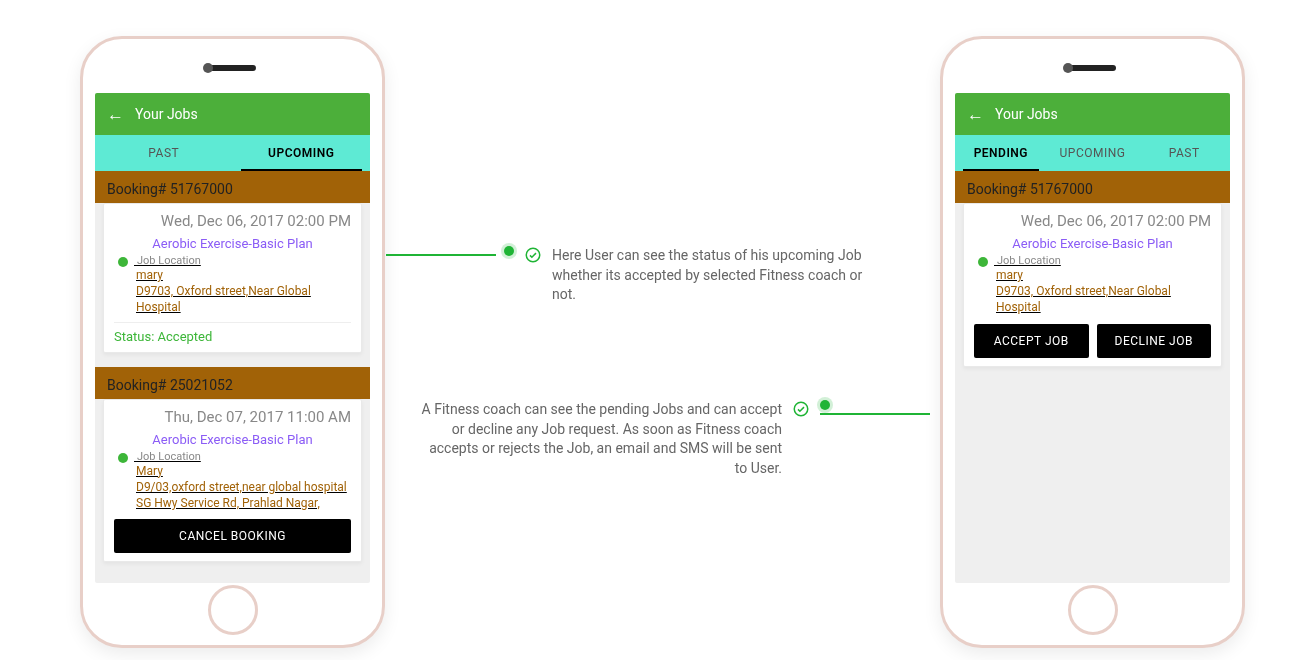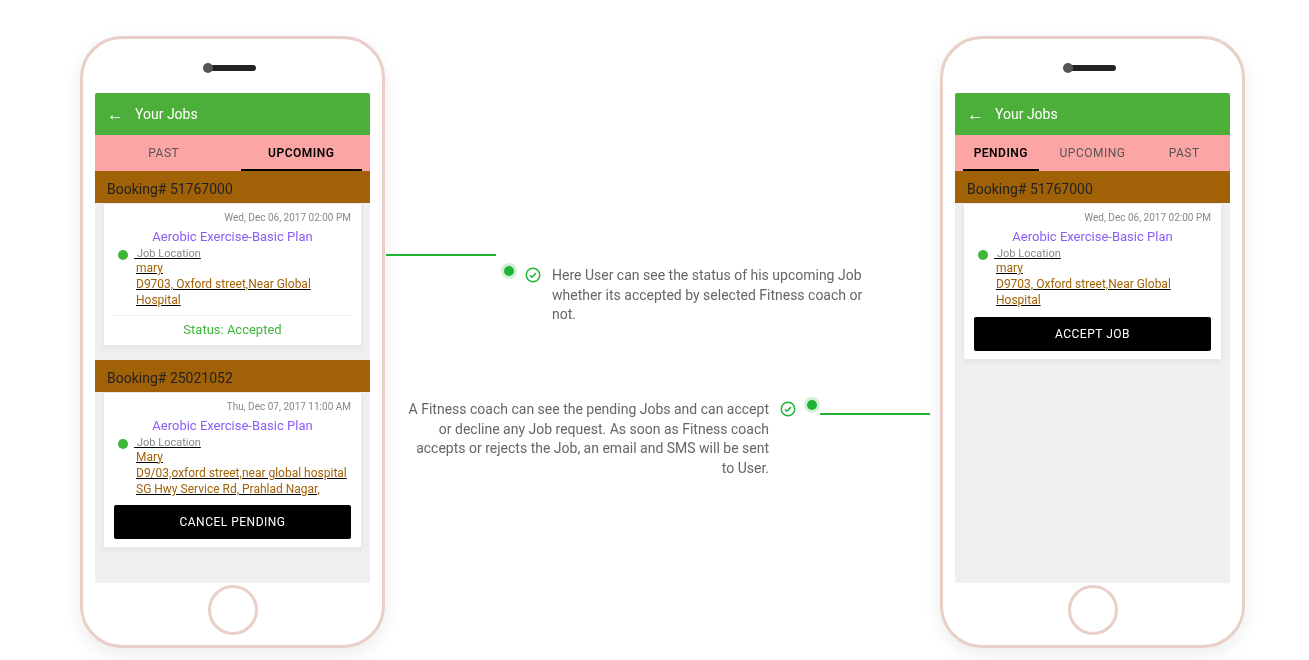--- a/index.html
+++ b/index.html
@@ -9,36 +9,36 @@
   .phone { position:absolute; width:305px; height:612px; background:#fff; border:3px solid #e8cfc8; border-radius:42px; box-shadow:0 6px 18px rgba(0,0,0,.08); display:flex; flex-direction:column; align-items:center; }
   .phone:before { content:""; position:absolute; top:26px; width:46px; height:6px; background:#222; border-radius:3px; }
   .phone .camera { position:absolute; top:24px; left:120px; width:10px; height:10px; border-radius:50%; background:#555; }
   .phone:after  { content:""; position:absolute; bottom:10px; width:44px; height:44px; border:3px solid #e8cfc8; border-radius:50%; background:#fff; }
   .phone .screen { position:absolute; top:54px; left:12px; right:12px; bottom:62px; background:#efefef; border-radius:2px; overflow:hidden; display:flex; flex-direction:column; }
 
   
   .app-header { background:#4caf3a; color:#fff; height:42px; display:flex; align-items:center; font-size:14px; padding:0 12px; }
   .back-icon { width:20px; text-align:left; font-size:17px; margin-right:8px; }
   
-  .tabs { background:#fca5a5; display:flex; height:36px; font-size:12px; align-items:center; }
+  .tabs { background:#5eead4; display:flex; height:36px; font-size:12px; align-items:center; }
   .tabs .tab { flex:1; text-align:center; color:#555; letter-spacing:.5px; height:100%; display:flex; align-items:center; justify-content:center; position:relative; }
   .tabs .tab.active { color:#000; font-weight:600; }
   .tabs .tab.active:after { content:""; position:absolute; left:8px; right:8px; bottom:0; height:2px; background:#000; }
 
   .scroll { flex:1; overflow:hidden; }
 
   .booking-label { font-size:14px; color:#222; background:#a16207; padding:10px 12px 6px; }
   .card { background:#fff; margin:0 8px 14px; border:1px solid #e9e9e9; border-radius:2px; box-shadow:0 2px 4px rgba(0,0,0,.05); padding:8px 10px; font-size:12px; }
-  .card .date { text-align:right; color:#888; font-size:10px; margin-bottom:6px; }
+  .card .date { text-align:right; color:#888; font-size:15px; margin-bottom:6px; }
   .card .plan { text-align:center; color:#8b5cf6; font-size:13px; margin-bottom:2px; }
   .card .dot  { width:10px; height:10px; border-radius:50%; background:#3db639; display:inline-block; vertical-align:top; margin-top:4px; margin-right:6px; }
   .card .loc-label { color:#888; font-size:11px; }
   .card .loc-block { padding-left:4px; margin-bottom:4px;text-decoration:underline; }
   .card .loc-text  { color:#a16207; font-size:12px; line-height:1.35; padding-left:18px; }
-  .card .status   { text-align:center; color:#3db639; font-size:13px; margin-top:6px; padding-top:6px; border-top:1px solid #eee; }
+  .card .status   { text-align:left; color:#3db639; font-size:13px; margin-top:6px; padding-top:6px; border-top:1px solid #eee; }
 
   .btn { background:#000; color:#fff; font-size:12px; letter-spacing:.5px; text-align:center; padding:10px 0; border-radius:2px; }
   .btn-row { display:flex; gap:8px; margin-top:8px; }
   .btn-row .btn { flex:1; }
 
   
   .annotation { position:absolute; display:flex; align-items:flex-start; gap:10px; font-size:14px; color:#666; line-height:1.4; }
   .ann-line { position:absolute; height:2px; background:#1fb435; }
   .ann-dot  { width:10px; height:10px; border-radius:50%; background:#1fb435; box-shadow:0 0 0 3px rgba(31,180,53,.2); }
   .check-icon { width:18px; height:18px; position:relative; }
@@ -76,21 +76,21 @@
       <div class="booking-label">Booking# 25021052</div>
       <div class="card">
         <div class="date">Thu, Dec 07, 2017 11:00 AM</div>
         <div class="plan">Aerobic Exercise-Basic Plan</div>
         <div class="loc-block">
           <span class="dot"></span>
           <span class="loc-label">Job Location</span>
           <div class="loc-text">Mary</div>
           <div class="loc-text">D9/03,oxford street,near global hospital SG Hwy Service Rd, Prahlad Nagar,</div>
         </div>
-        <div class="btn" style="margin-top:8px;">CANCEL PENDING</div>
+        <div class="btn" style="margin-top:8px;">CANCEL BOOKING</div>
       </div>
     </div>
   </div>
 </div>
 
 <div class="phone" style="left:940px; top:36px;">
   <div class="camera"></div>
   <div class="screen">
     <div class="app-header">
       <span class="back-icon">←</span>
@@ -107,40 +107,41 @@
         <div class="date">Wed, Dec 06, 2017 02:00 PM</div>
         <div class="plan">Aerobic Exercise-Basic Plan</div>
         <div class="loc-block">
           <span class="dot"></span>
           <span class="loc-label">Job Location</span>
           <div class="loc-text">mary</div>
           <div class="loc-text">D9703, Oxford street,Near Global Hospital</div>
         </div>
         <div class="btn-row">
           <div class="btn">ACCEPT JOB</div>
+          <div class="btn">DECLINE JOB</div>
         </div>
       </div>
     </div>
   </div>
 </div>
 
 <div class="ann-line" style="left:386px; top:254px; width:110px;"></div>
-<div class="annotation" style="left:504px; top:246px; width:370px;margin-top:20px;">
+<div class="annotation" style="left:504px; top:246px; width:370px;">
   <div class="ann-dot"></div>
   <div class="check-icon">
     <svg viewBox="0 0 24 24" fill="none" stroke="#1fb435" stroke-width="2">
         <circle cx="12" cy="12" r="9"></circle>
         <path d="M8 12.5l2.5 2.5L16 9.5"></path>
       </svg>
   </div>
   <div style="flex:1;">Here User can see the status of his upcoming Job whether its accepted by selected Fitness coach or not.</div>
 </div>
 
 <div class="ann-line" style="left:820px; top:413px; width:110px;"></div>
-<div class="annotation" style="left:407px; top:400px; width:410px; flex-direction:row-reverse; text-align:right;">
+<div class="annotation" style="left:420px; top:400px; width:410px; flex-direction:row-reverse; text-align:right;">
   <div class="ann-dot"></div>
   <div class="check-icon">
     <svg viewBox="0 0 24 24" fill="none" stroke="#1fb435" stroke-width="2">
         <circle cx="12" cy="12" r="9"></circle>
         <path d="M8 12.5l2.5 2.5L16 9.5"></path>
       </svg>
   </div>
   <div style="flex:1;">A Fitness coach can see the pending Jobs and can accept or decline any Job request. As soon as Fitness coach accepts or rejects the Job, an email and SMS will be sent to User.</div>
 </div>
 

